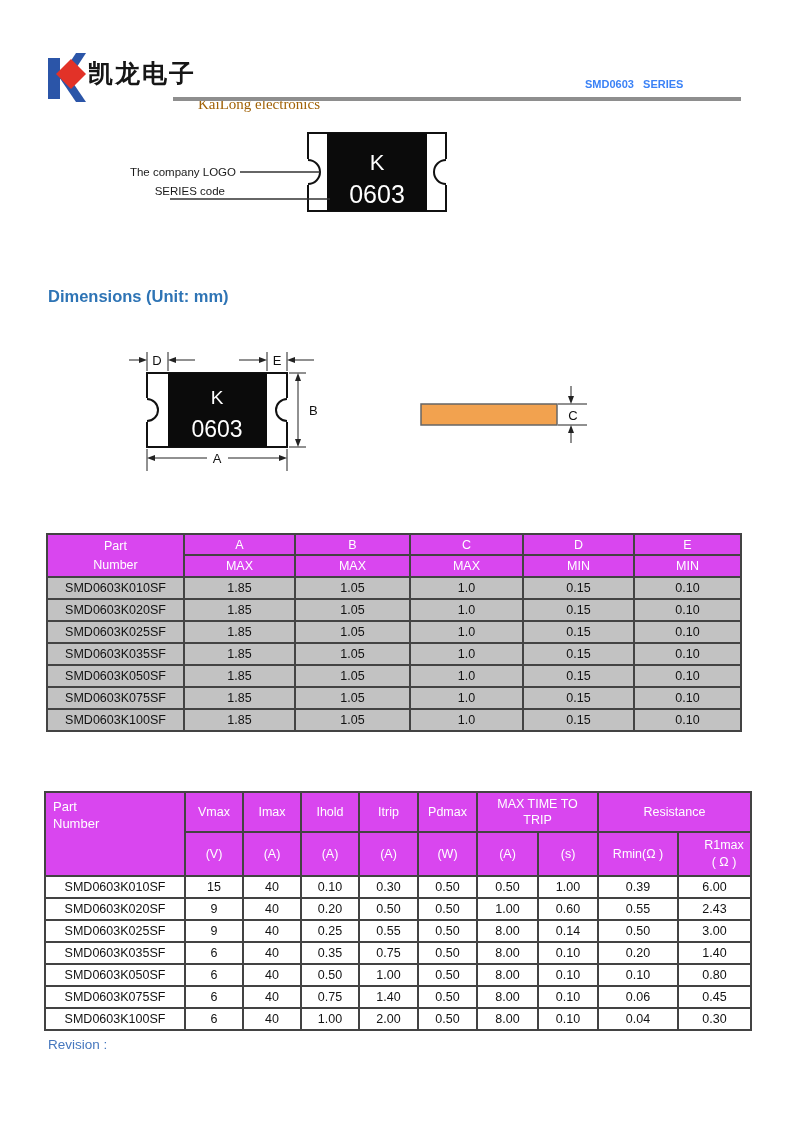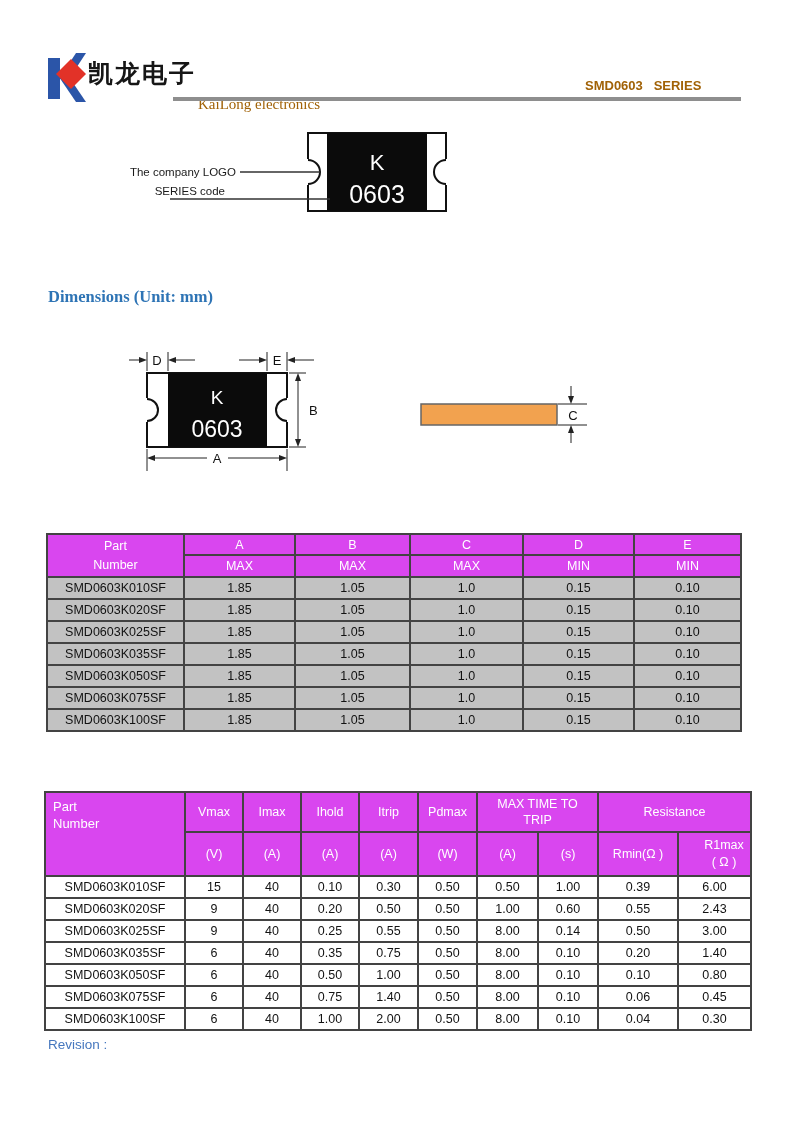--- a/index.html
+++ b/index.html
@@ -3,21 +3,21 @@
 <meta charset="utf-8">
 <style>
   html,body{margin:0;padding:0;background:#e8e8e8;}
   .page{position:relative;width:793px;height:1122px;background:#ffffff;margin:0 auto;
         font-family:"Liberation Sans",sans-serif;overflow:hidden;color:#111;}
   .abs{position:absolute;}
   
   .brand-cn{left:88px;top:57px;font-size:25px;font-weight:bold;letter-spacing:2px;color:#161616;
             font-family:"DejaVu Sans",sans-serif;}
   .brand-en{left:198px;top:80px;font-size:15px;font-family:"Liberation Serif",serif;color:#a16207;margin-top:16px;}
-  .series-title{left:585px;top:78px;font-size:13px;font-weight:bold;color:#a16207;white-space:pre;}
+  .series-title{left:585px;top:78px;font-size:11px;font-weight:bold;color:#3b82f6;white-space:pre;}
   .head-rule{left:173px;top:97px;width:568px;height:4px;background:#8E8E8E;}
   
   .sec-head{font-size:16.5px;font-weight:bold;color:#2E74B5;}
   
   svg text{font-family:"Liberation Sans",sans-serif;}
   
   table{border-collapse:collapse;table-layout:fixed;position:absolute;border:2px solid #1c1c1c;}
   td,th{border:2px solid #434343;text-align:center;vertical-align:middle;padding:0;
         font-size:12.5px;font-weight:normal;overflow:hidden;}
   .th-blue{background:#d946ef;color:#ffffff;}
@@ -57,21 +57,21 @@
       <text x="247" y="78" text-anchor="middle" font-size="25" fill="#ffffff">0603</text>
     </g>
     <g>
       <text x="106" y="51" text-anchor="end" font-size="11.5" fill="#1a1a1a">The company LOGO</text>
       <line x1="110" y1="47" x2="190" y2="47" stroke="#333333" stroke-width="1.3"></line>
       <text x="95" y="70" text-anchor="end" font-size="11.5" fill="#1a1a1a">SERIES code</text>
       <line x1="40" y1="74" x2="200" y2="74" stroke="#333333" stroke-width="1.3"></line>
     </g>
   </svg>
 
-  <div class="abs sec-head" style="left:48px;top:287px;font-family:Liberation Serif, serif;">Dimensions (Unit: mm)</div>
+  <div class="abs sec-head" style="left:48px;top:287px;">Dimensions (Unit: mm)</div>
 
   <svg class="abs" style="left:125px;top:340px;" width="475" height="140" viewBox="0 0 475 140">
 
     <g>
       <rect x="22" y="33" width="140" height="74" fill="#ffffff" stroke="#111111" stroke-width="2"></rect>
       <rect x="43" y="33" width="99" height="74" fill="#0B0B0B"></rect>
       <line x1="22" y1="58" x2="22" y2="82" stroke="#ffffff" stroke-width="3"></line>
       <path d="M22,59 A11,11 0 0 1 22,81" fill="#ffffff" stroke="#111111" stroke-width="2"></path>
       <line x1="162" y1="58" x2="162" y2="82" stroke="#ffffff" stroke-width="3"></line>
       <path d="M162,59 A11,11 0 0 0 162,81" fill="#ffffff" stroke="#111111" stroke-width="2"></path>

